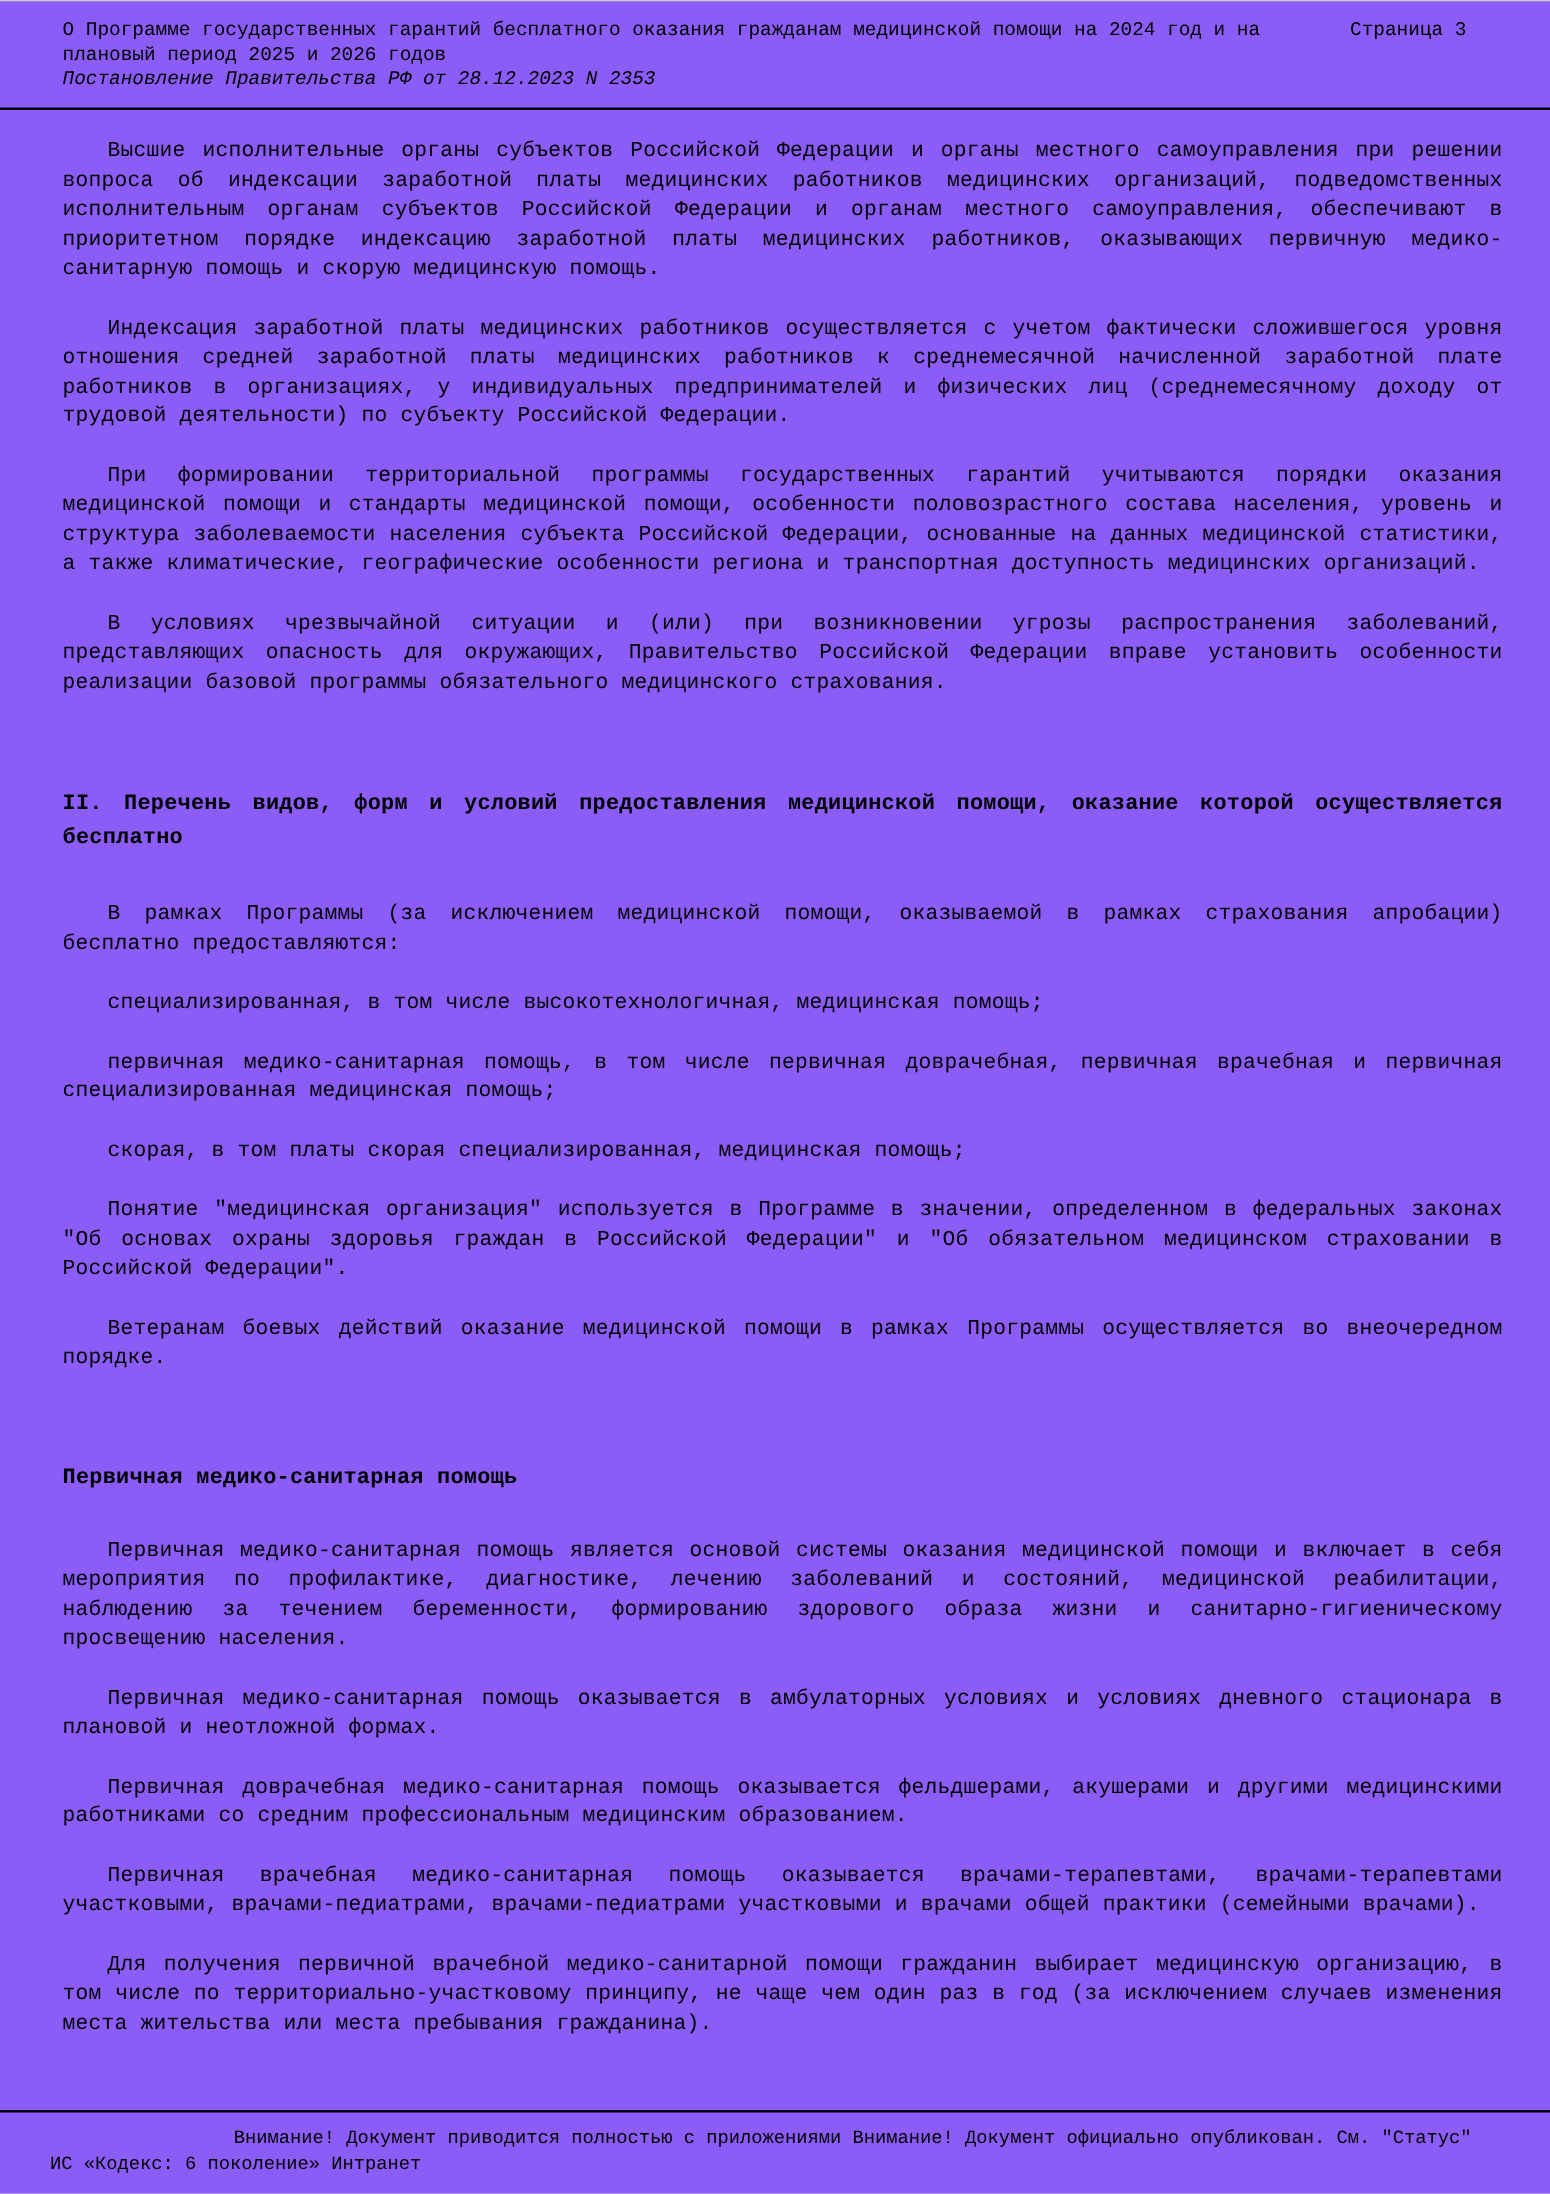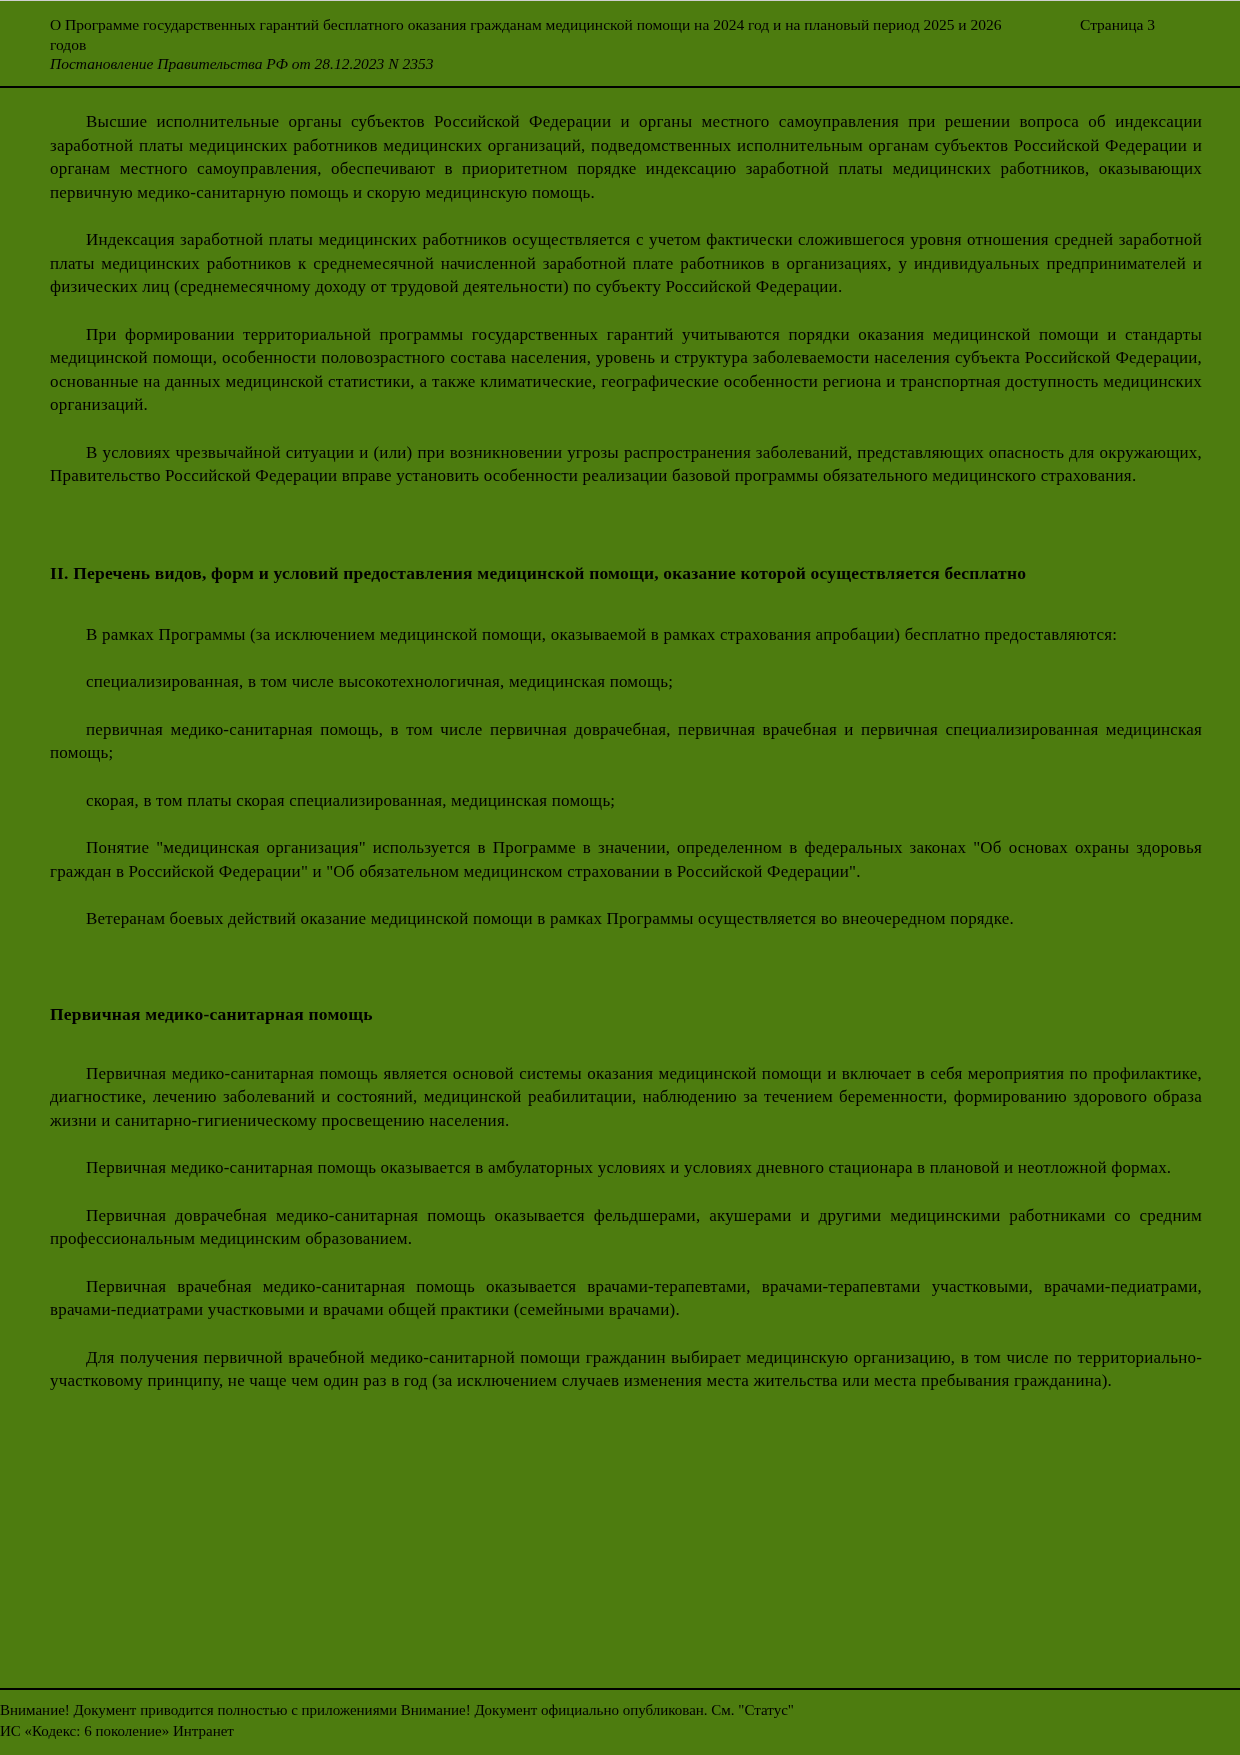--- a/index.html
+++ b/index.html
@@ -1,23 +1,23 @@
 <!DOCTYPE html>
 <html lang="ru"><head>
 <meta charset="utf-8">
 <style>
   html, body { margin: 0; padding: 0; background: #e8e8e8; }
   .page {
     position: relative;
     width: 1240px;
     height: 1755px;
     margin: 0 auto;
-    background: #4d7c0f;
+    background: #8b5cf6;
     color: #000000;
-    font-family: Liberation Serif, serif;
+    font-family: Liberation Mono, monospace;
     box-sizing: border-box;
     border-top: 1px solid #cfcfcf;
     overflow: hidden;
   }
 
   
   .doc-header {
     position: absolute;
     top: 14px;
     left: 50px;
@@ -71,22 +71,22 @@
     top: 1687px; left: 0;
     width: 100%; height: 2px;
     background: #000;
   }
   .doc-footer {
     position: absolute;
     top: 1699px; left: 0; right: 0;
     font-size: 15px;
     line-height: 21px;
   }
-  .footer-notice { }
-  .footer-source { }
+  .footer-notice { margin-left: 187px; }
+  .footer-source { margin-left: 40px; }
 </style>
 </head>
 <body>
 
 <div class="page">
 
   <div class="doc-header">
     <div class="titles">
       <div class="doc-title">О Программе государственных гарантий бесплатного оказания гражданам медицинской помощи на 2024 год и на плановый период 2025 и 2026 годов</div>
       <div class="doc-subtitle">Постановление Правительства РФ от 28.12.2023 N 2353</div>

